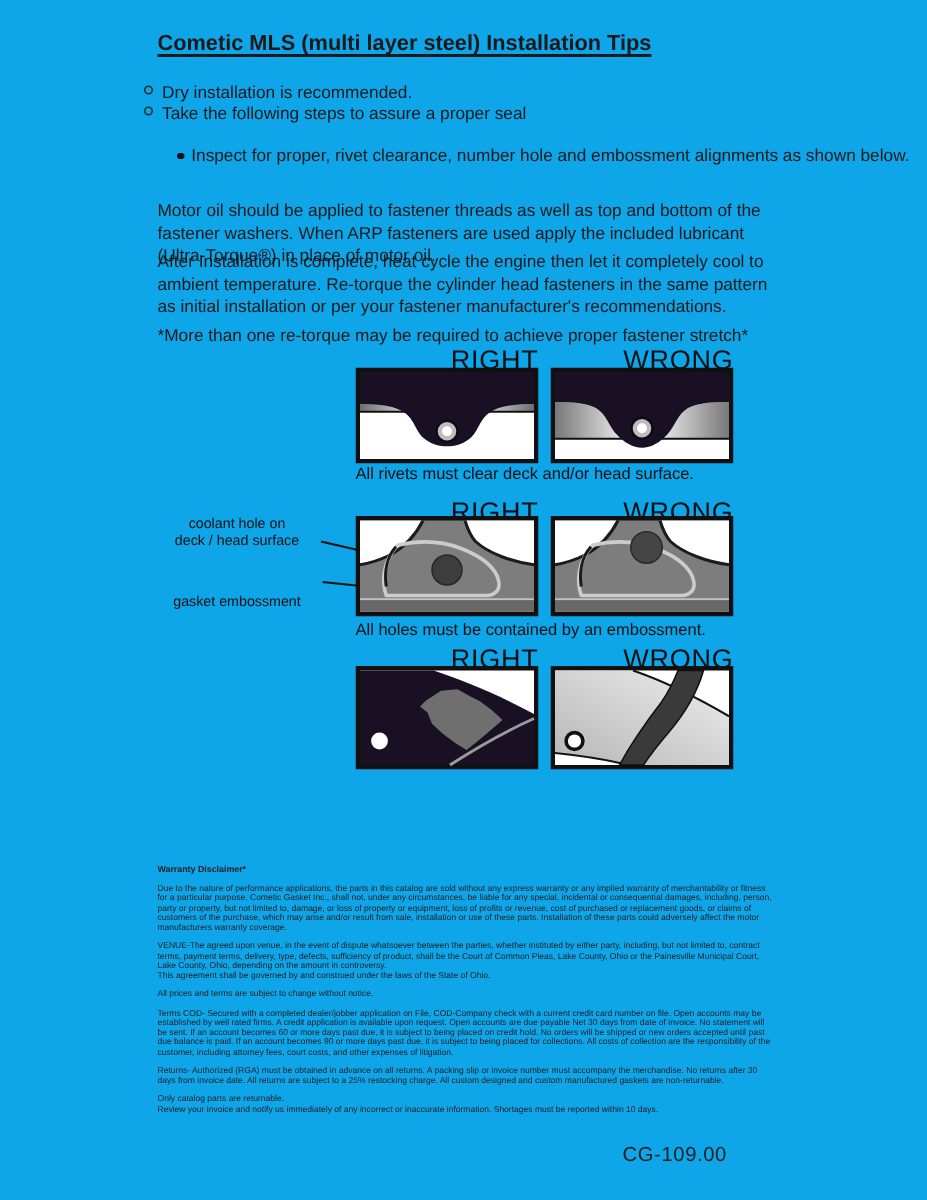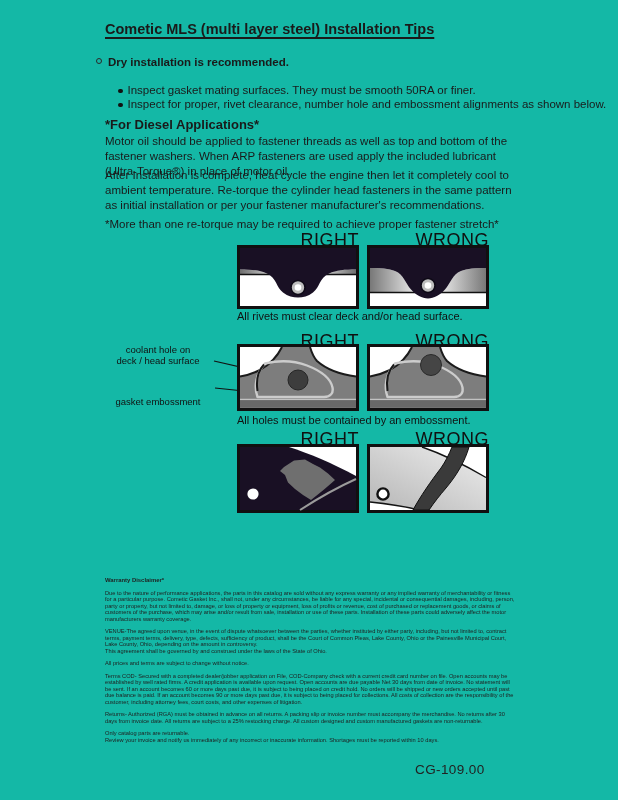--- a/index.html
+++ b/index.html
@@ -1,16 +1,16 @@
 <!DOCTYPE html>
 <html><head>
 <meta charset="utf-8">
 <style>
   html,body{margin:0;padding:0;background:#ffffff;}
-  .page{position:relative;width:618px;height:800px;background:#14b8a6;overflow:hidden;
+  .page{position:relative;width:618px;height:800px;background:#0ea5e9;overflow:hidden;
         font-family:"Liberation Sans", sans-serif;color:#1a1a1a;}
   .abs{position:absolute;}
   .title{left:105px;top:21px;font-size:14.5px;font-weight:bold;
          text-decoration:underline;text-underline-offset:3px;text-decoration-thickness:1.5px;
          white-space:nowrap;}
   .tip{position:absolute;font-size:11.5px;white-space:nowrap;color:#1a1a1a;}
   .ring{display:inline-block;width:4px;height:4px;border:1.2px solid #2a2a2a;border-radius:50%;
         margin-right:6px;vertical-align:2px;}
   .dot{display:inline-block;width:4.5px;height:4.5px;background:#111;border-radius:50%;
        margin-right:5px;vertical-align:1px;}
@@ -25,31 +25,30 @@
   .footer-code{left:389px;top:762px;font-size:13.5px;letter-spacing:.4px;color:#222;margin-left:26px;}
   svg{display:block;}
 </style>
 </head>
 <body>
 
 <div class="page">
 
   <div class="abs title">Cometic MLS (multi layer steel) Installation Tips</div>
 
-  <div class="tip" style="left:96px;top:56px;font-weight:bold;">
+  <div class="tip" style="left:96px;top:56px;">
     <span class="ring"></span><span>Dry installation is recommended.</span>
   </div>
-  <div class="tip" style="left:118px;top:84px;">
-    <span class="dot"></span><span>Inspect gasket mating surfaces.  They must be smooth 50RA or finer.</span>
+  <div class="tip" style="left:96px;top:70px;">
+    <span class="ring"></span><span>Take the following steps to assure a proper seal</span>
   </div>
   <div class="tip" style="left:118px;top:98px;">
     <span class="dot"></span><span>Inspect for proper, rivet clearance, number hole and embossment alignments as shown below.</span>
   </div>
 
-  <div class="abs h2" style="left:105px;top:117px;">*For Diesel Applications*</div>
   <div class="abs para" style="left:105px;top:134px;">Motor oil should be applied to fastener threads as well as top and bottom of the fastener washers. When ARP fasteners are used apply the included lubricant (Ultra-Torque®) in place of motor oil.</div>
   <div class="abs para" style="left:105px;top:168px;">After Installation is complete, heat cycle the engine then let it completely cool to ambient temperature. Re-torque the cylinder head fasteners in the same pattern as initial installation or per your fastener manufacturer's recommendations.</div>
   <div class="abs para" style="left:105px;top:217px;">*More than one re-torque may be required to achieve proper fastener stretch*</div>
 
   <div class="abs figlabel" style="left:237px;top:230px;">RIGHT</div>
   <div class="abs figlabel" style="left:367px;top:230px;">WRONG</div>
 
   <svg class="abs" style="left:237px;top:245px;" width="122" height="64" viewBox="0 0 122 64">
     <defs>
       <linearGradient id="gw1" x1="0" y1="0" x2="1" y2="0">

